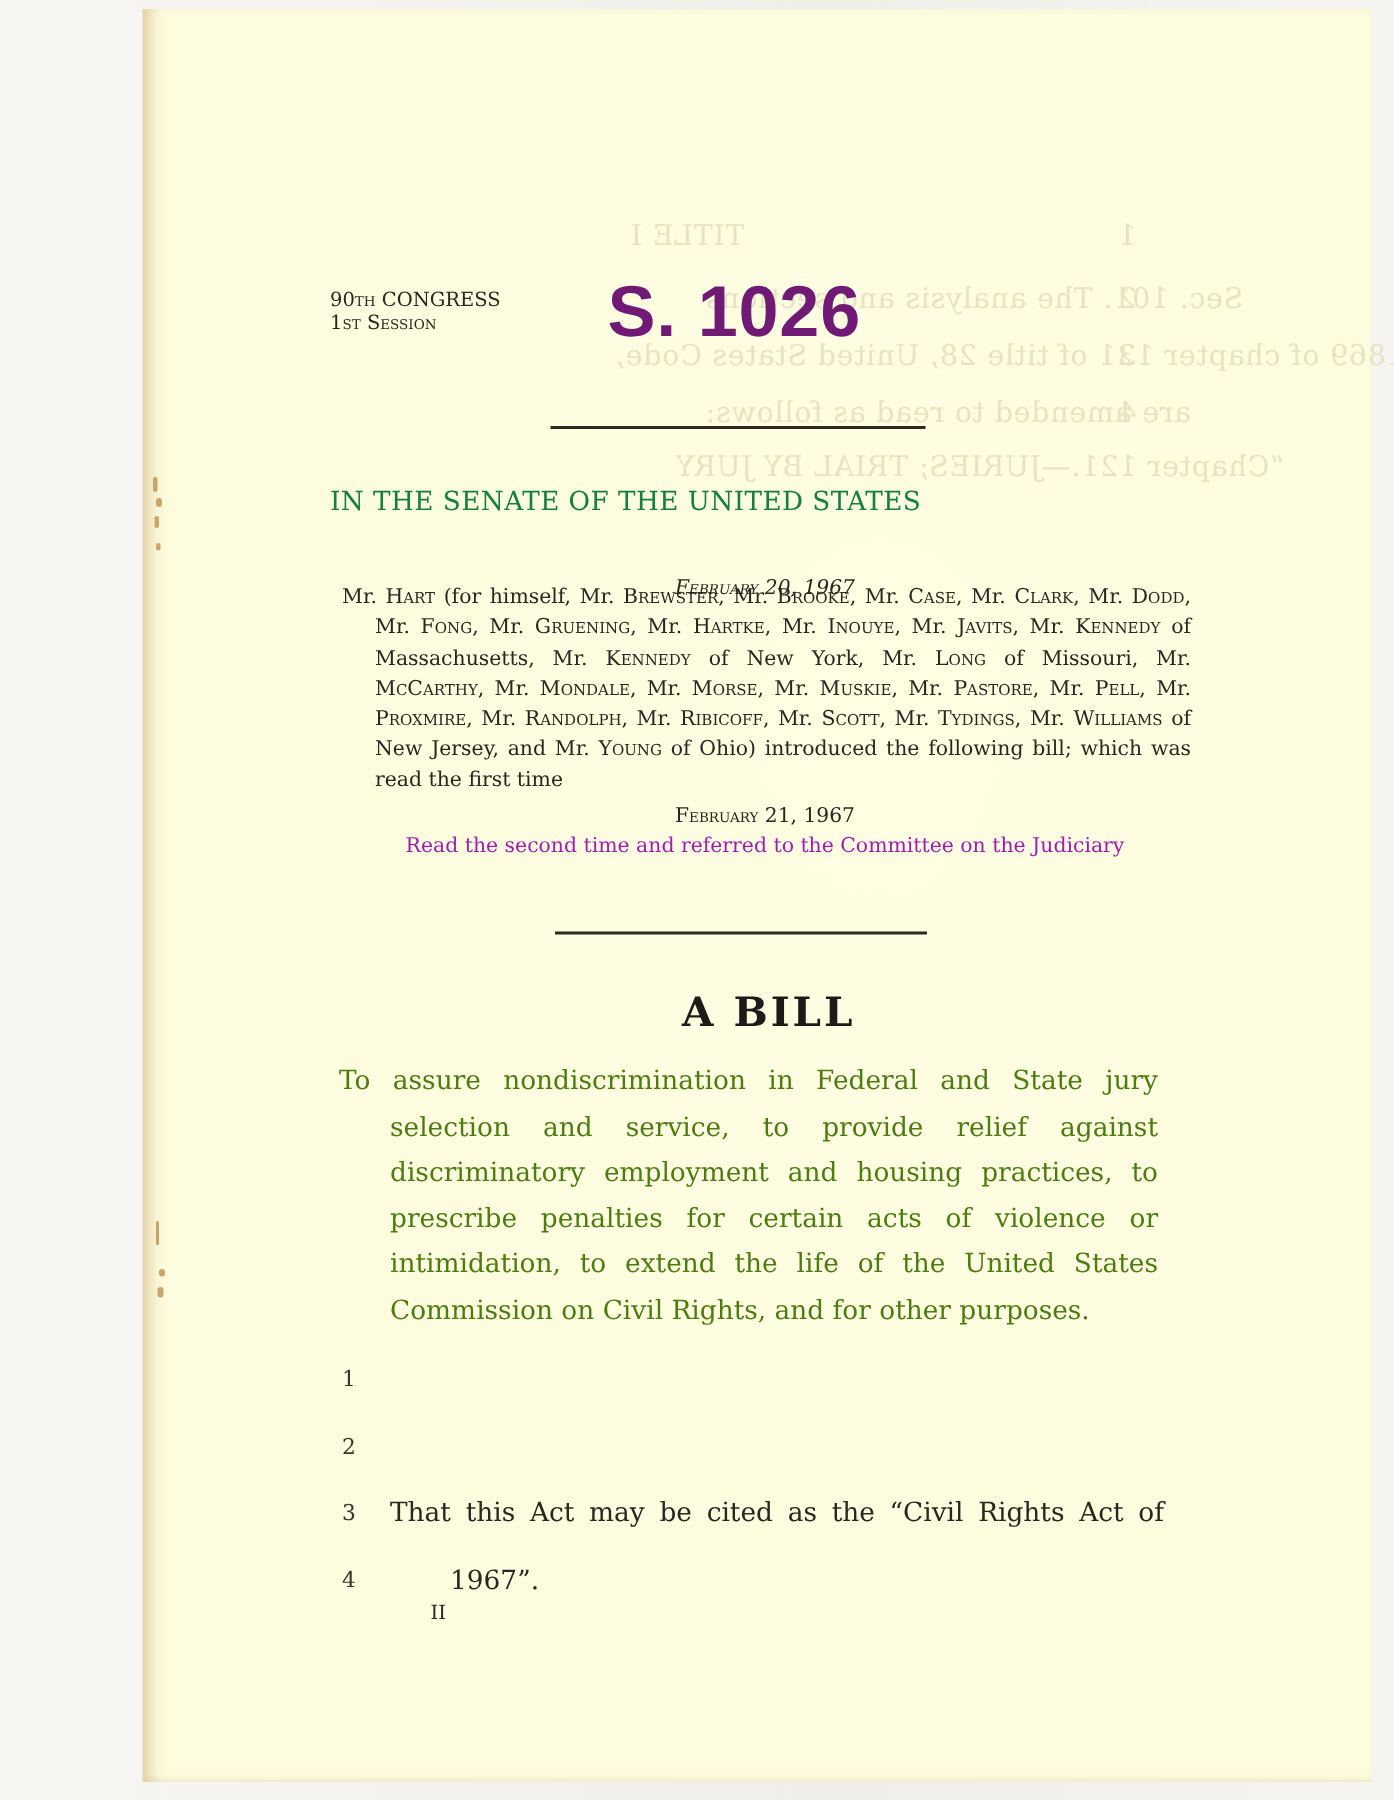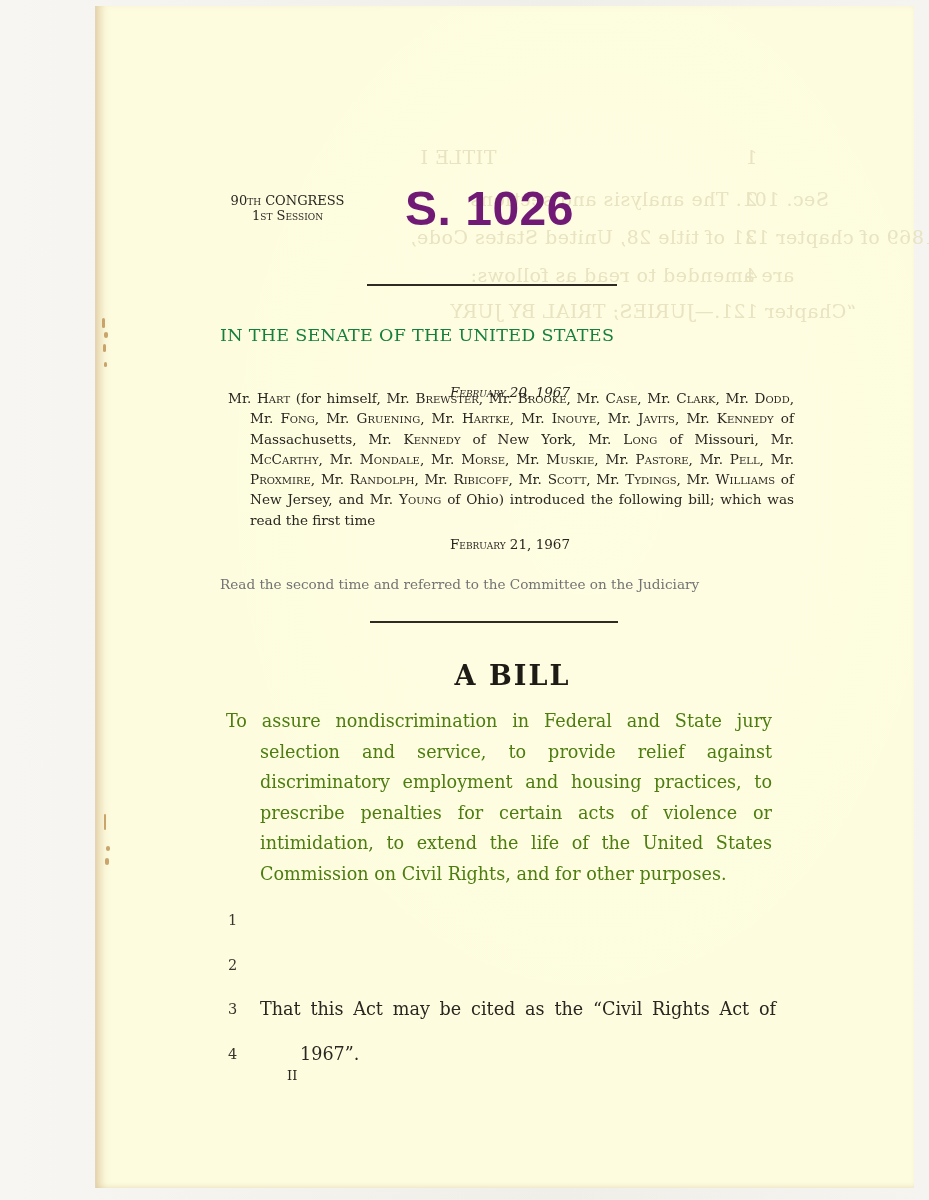--- a/index.html
+++ b/index.html
@@ -52,21 +52,21 @@
       transform: scaleX(-1);
       white-space: nowrap;
       letter-spacing: 0.5px;
     }
 
     .congress-block {
       position: absolute;
       left: 220px;
       top: 193px;
       width: 135px;
-      text-align: center;
+      text-align: left;
       font-size: 13px;
       line-height: 15px;
       color: #2a2620;
     }
     .sc { font-variant: small-caps; }
     .bill-number {
       position: absolute;
       left: 405px;
       top: 183px;
       font-family: "Liberation Sans", "DejaVu Sans", sans-serif;
@@ -108,25 +108,25 @@
       line-height: 20.3px;
       text-align: justify;
       text-indent: -22px;
       padding-left: 22px;
       box-sizing: border-box;
       color: #2a2620;
     }
     .referral {
       position: absolute;
       left: 220px;
-      top: 576px;
+      top: 556px;
       width: 580px;
-      text-align: left;
+      text-align: center;
       font-size: 13.6px;
-      color: #737373;
+      color: #a21caf;
     }
     .a-bill {
       position: absolute;
       left: 220px;
       top: 660px;
       width: 585px;
       text-align: center;
       font-family: "DejaVu Serif", serif;
       font-weight: bold;
       font-size: 27px;

